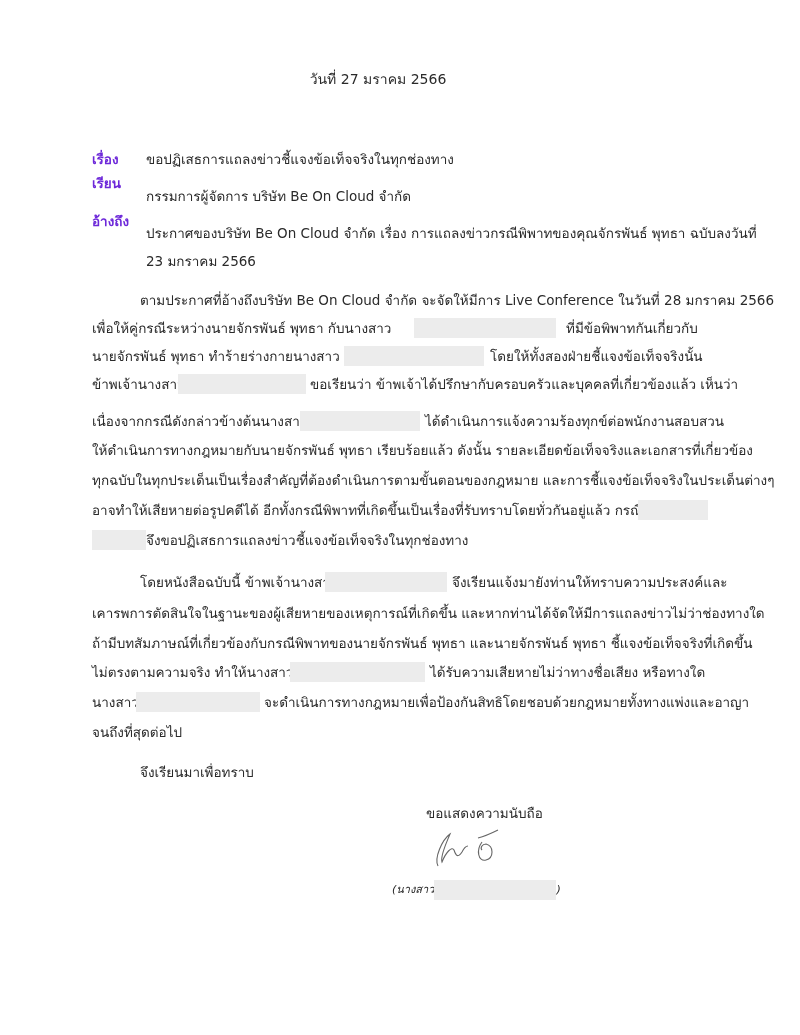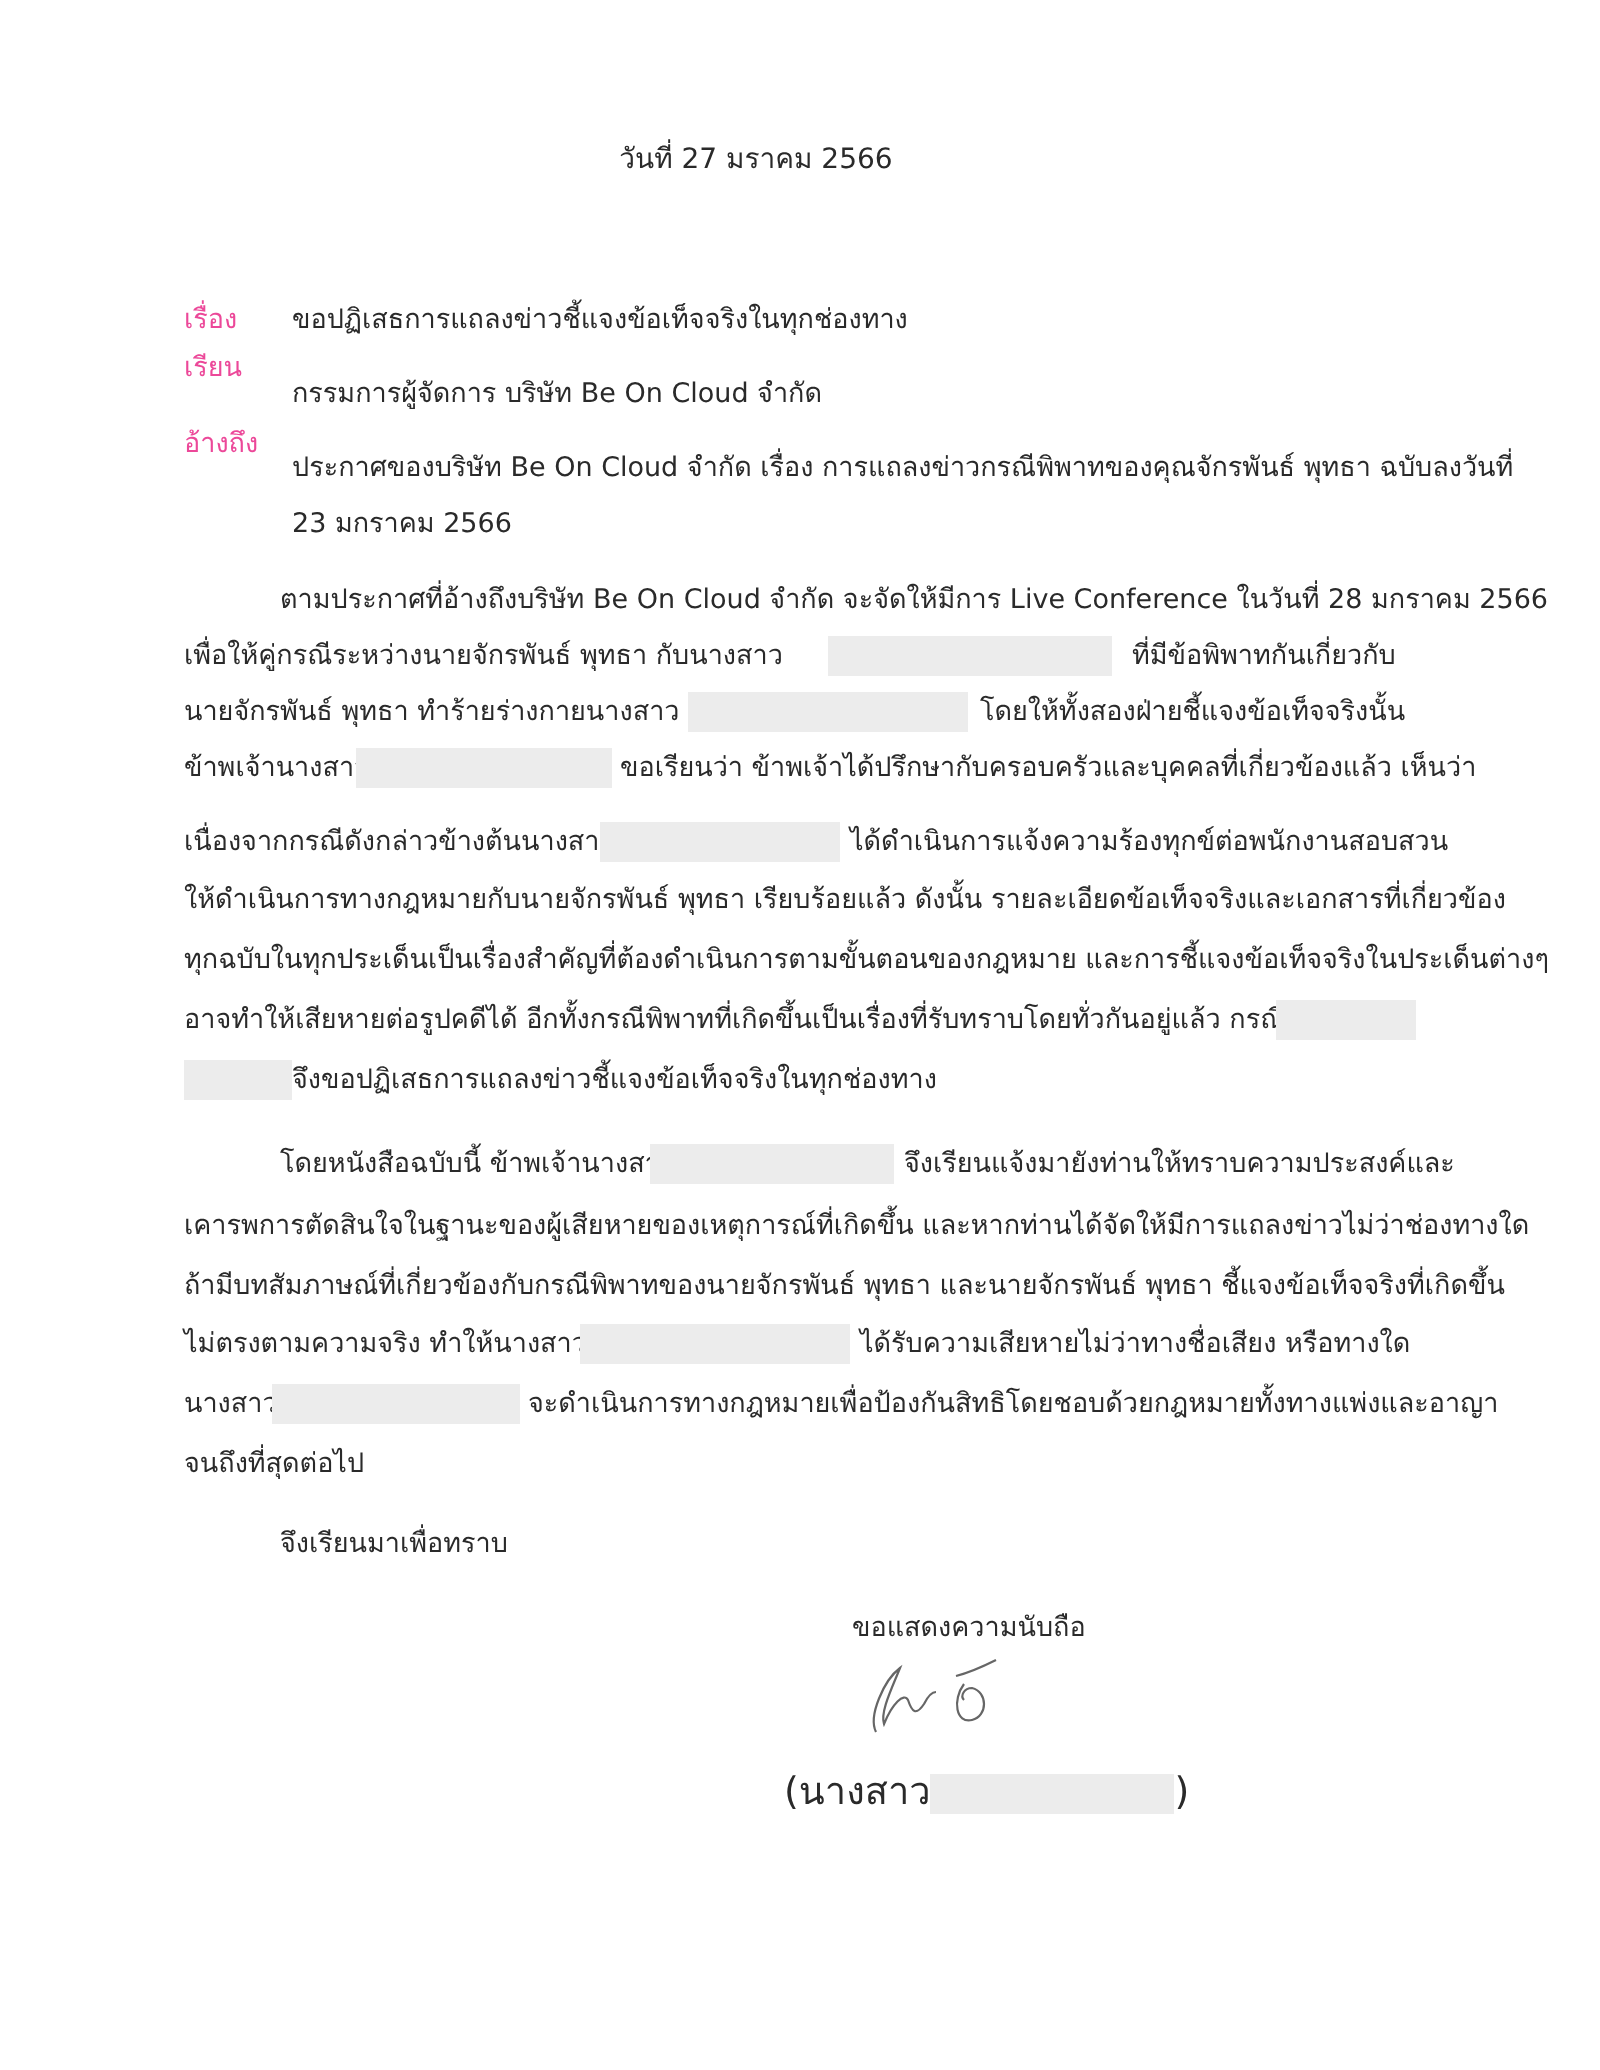--- a/index.html
+++ b/index.html
@@ -1,26 +1,26 @@
 <!DOCTYPE html>
 <html><head>
 <meta charset="utf-8">
 <style>
   html, body { margin: 0; padding: 0; background: #ffffff; }
   body { width: 800px; height: 1035px; position: relative; overflow: hidden;
          font-family: "DejaVu Sans", "Liberation Sans", sans-serif; color: #222; }
   .page { position: absolute; left: 0; top: 0; width: 800px; height: 1035px; background: #fff; }
   .line { position: absolute; left: 92px; font-size: 13.5px; line-height: 20px; white-space: nowrap; color: #2a2a2a; }
   .date { position: absolute; top: 68px; left: 0; width: 756px; text-align: center; font-size: 14px; color: #2a2a2a; }
-  .label { position: absolute; left: 92px; font-weight: normal; font-size: 13.5px; color: #ec4899; }
+  .label { position: absolute; left: 92px; font-weight: bold; font-size: 13.5px; color: #6d28d9; }
   .value { position: absolute; left: 146px; font-size: 13.5px; color: #2a2a2a; white-space: nowrap; }
   .redact { display: inline-block; background: #ececec; height: 20px; vertical-align: middle; }
   .r-abs { position: absolute; background: #ececec; height: 20px; }
   .sig-closing { position: absolute; left: 426px; top: 802px; font-size: 13.5px; color: #2a2a2a; }
-  .sig-name { position: absolute; left: 392px; top: 880px; font-size: 19px; color: #2a2a2a; white-space: nowrap; }
+  .sig-name { position: absolute; left: 392px; top: 880px; font-size: 11px; color: #2a2a2a; white-space: nowrap; font-style: italic; }
   .signature { position: absolute; left: 424px; top: 828px; width: 80px; height: 44px; }
 </style>
 </head>
 <body>
 
 <div class="page">
 
   <div class="date">วันที่ 27 มราคม 2566</div>
 
   <div class="label" style="top:148px">เรื่อง</div>

